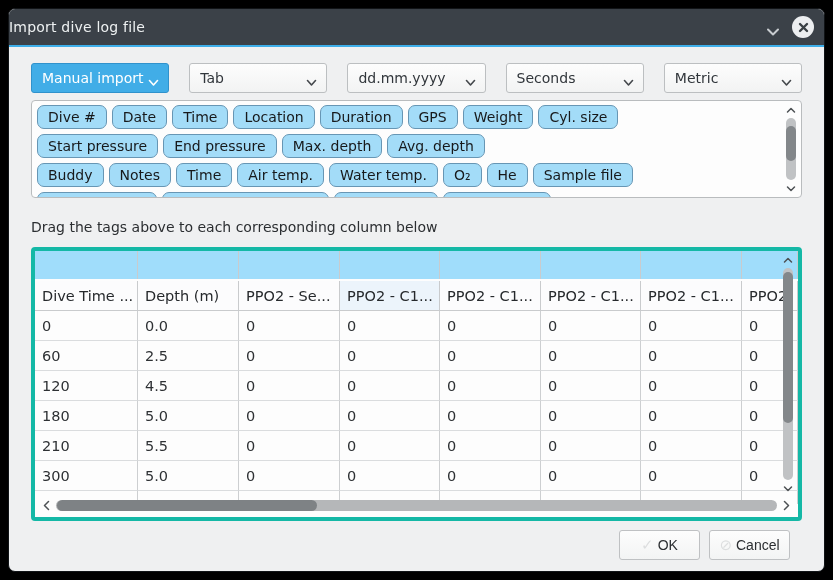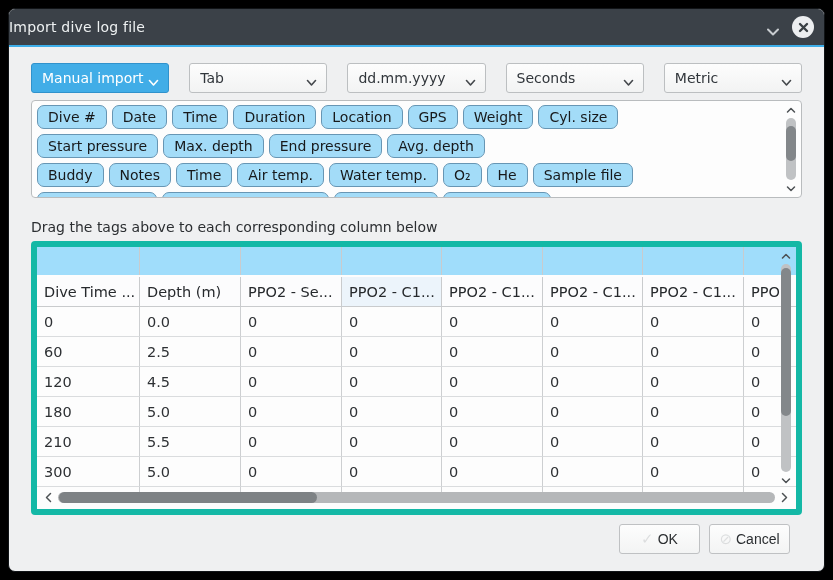--- a/index.html
+++ b/index.html
@@ -15,21 +15,21 @@
   .tb-chev { width:14px; height:10px; display:inline-block; }
   .tb-chev svg { stroke:#c8ccd0; }
   .close-btn { width:22px; height:22px; border-radius:50%; background:#eceef0; display:flex; align-items:center; justify-content:center; cursor:default; }
   .close-btn svg { stroke:#3a4045; }
   .accent-line { height:2px; background:#3daee9; }
 
   
   .content { padding:16px 22px 0 22px; }
 
   
-  .combo-row { display:flex; gap:20px;justify-content:flex-end; }
+  .combo-row { display:flex; gap:20px; }
   .combo { flex:1; height:30px; background:linear-gradient(#fdfdfd,#f2f3f3); border:1px solid #bcbfc1; border-radius:3px;
            display:flex; align-items:center; padding:0 9px 0 10px; font-size:14px; color:#31363b; }
   .combo .lbl { flex:1; overflow:hidden; white-space:nowrap; }
   .combo .chev { width:11px; height:8px; }
   .combo .chev svg { stroke:#45494d; }
   .combo.primary { background:#41ade7; border-color:#3092cc; color:#ffffff; }
   .combo.primary .chev svg { stroke:#ffffff; }
 
   
   .tag-panel { position:relative; margin-top:7px; height:98px; background:#fdfdfd; border:1px solid #b9bcbe; border-radius:4px;
@@ -41,21 +41,21 @@
   
   .vscroll { position:absolute; top:3px; right:3px; bottom:3px; width:14px; display:flex; flex-direction:column; align-items:center; }
   .vscroll .arrow { height:12px; display:flex; align-items:center; justify-content:center; }
   .vscroll .arrow svg { stroke:#4d5154; }
   .vscroll .track { flex:1; width:10px; background:#c0c2c4; border-radius:6px; position:relative; margin:2px 0; }
   .vscroll .thumb { position:absolute; left:0; width:10px; background:#83878a; border-radius:6px; }
 
   .instruction { margin-top:21px; font-size:14px; color:#2b2e31; }
 
   
-  .table-panel { position:relative; margin-top:6px; height:274px; background:#fdfdfd; border:6px solid #14b8a6; border-radius:4px; overflow:hidden;
+  .table-panel { position:relative; margin-top:12px; height:274px; background:#fdfdfd; border:4px solid #14b8a6; border-radius:4px; overflow:hidden;
                  --cols:103px 101px 101px 100px 101px 100px 101px 56px; }
   .trow { display:grid; grid-template-columns:var(--cols); }
   .drop-row { height:28px; margin-bottom:2px; }
   .drop-cell { background:#a0ddfb; border-right:1px solid #c9cbcd; }
   .header-row { height:30px; }
   .th { background:#fcfcfd; border-right:1px solid #c9cbcd; border-bottom:1px solid #c9cbcd; display:flex; align-items:center;
         padding-left:7px; font-size:14.5px; color:#26292c; white-space:nowrap; overflow:hidden; }
   .th.hl { background:#ecf4fb; }
   .body-row { height:30px; }
   .td { border-right:1px solid #cdcfd1; border-bottom:1px solid #dadcde; display:flex; align-items:center; padding-left:7px;
@@ -132,31 +132,31 @@
             </svg></span>
       </div>
     </div>
 
     <div class="tag-panel">
       <div class="tag-row">
 
       <span class="tag">Dive #</span>
           <span class="tag">Date</span>
           <span class="tag">Time</span>
+          <span class="tag">Location</span>
           <span class="tag">Duration</span>
-          <span class="tag">Location</span>
           <span class="tag">GPS</span>
           <span class="tag">Weight</span>
           <span class="tag">Cyl. size</span>
         </div>
       <div class="tag-row">
 
       <span class="tag">Start pressure</span>
+          <span class="tag">End pressure</span>
           <span class="tag">Max. depth</span>
-          <span class="tag">End pressure</span>
           <span class="tag">Avg. depth</span>
         </div>
       <div class="tag-row">
 
       <span class="tag">Buddy</span>
           <span class="tag">Notes</span>
           <span class="tag">Time</span>
           <span class="tag">Air temp.</span>
           <span class="tag">Water temp.</span>
           <span class="tag">O₂</span>

